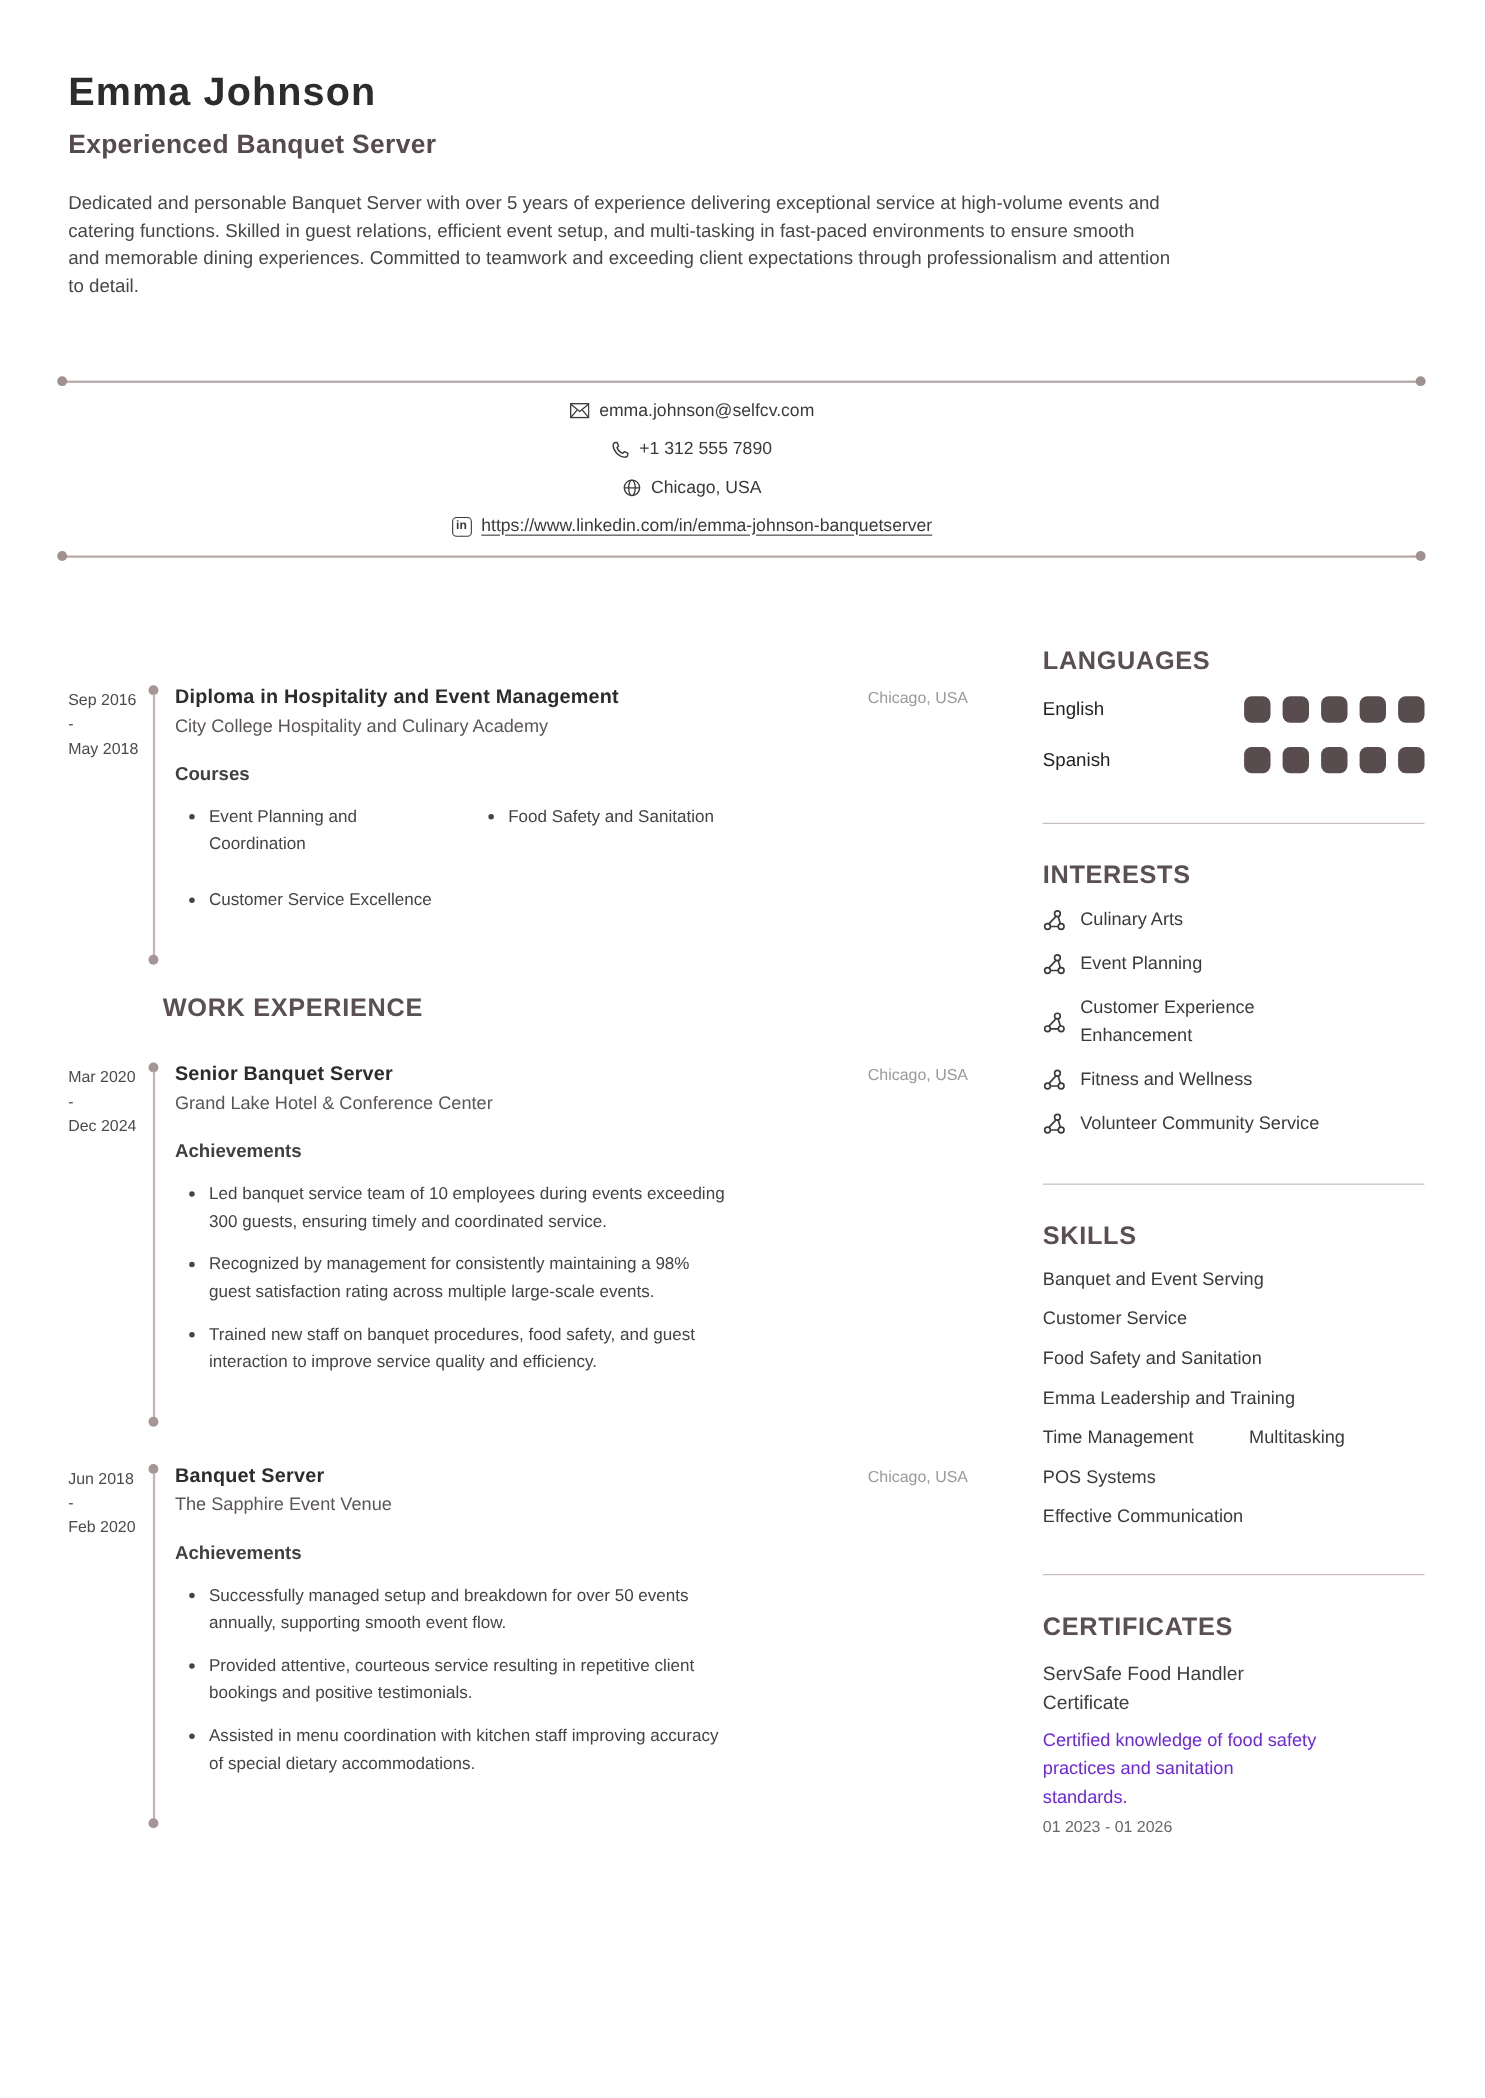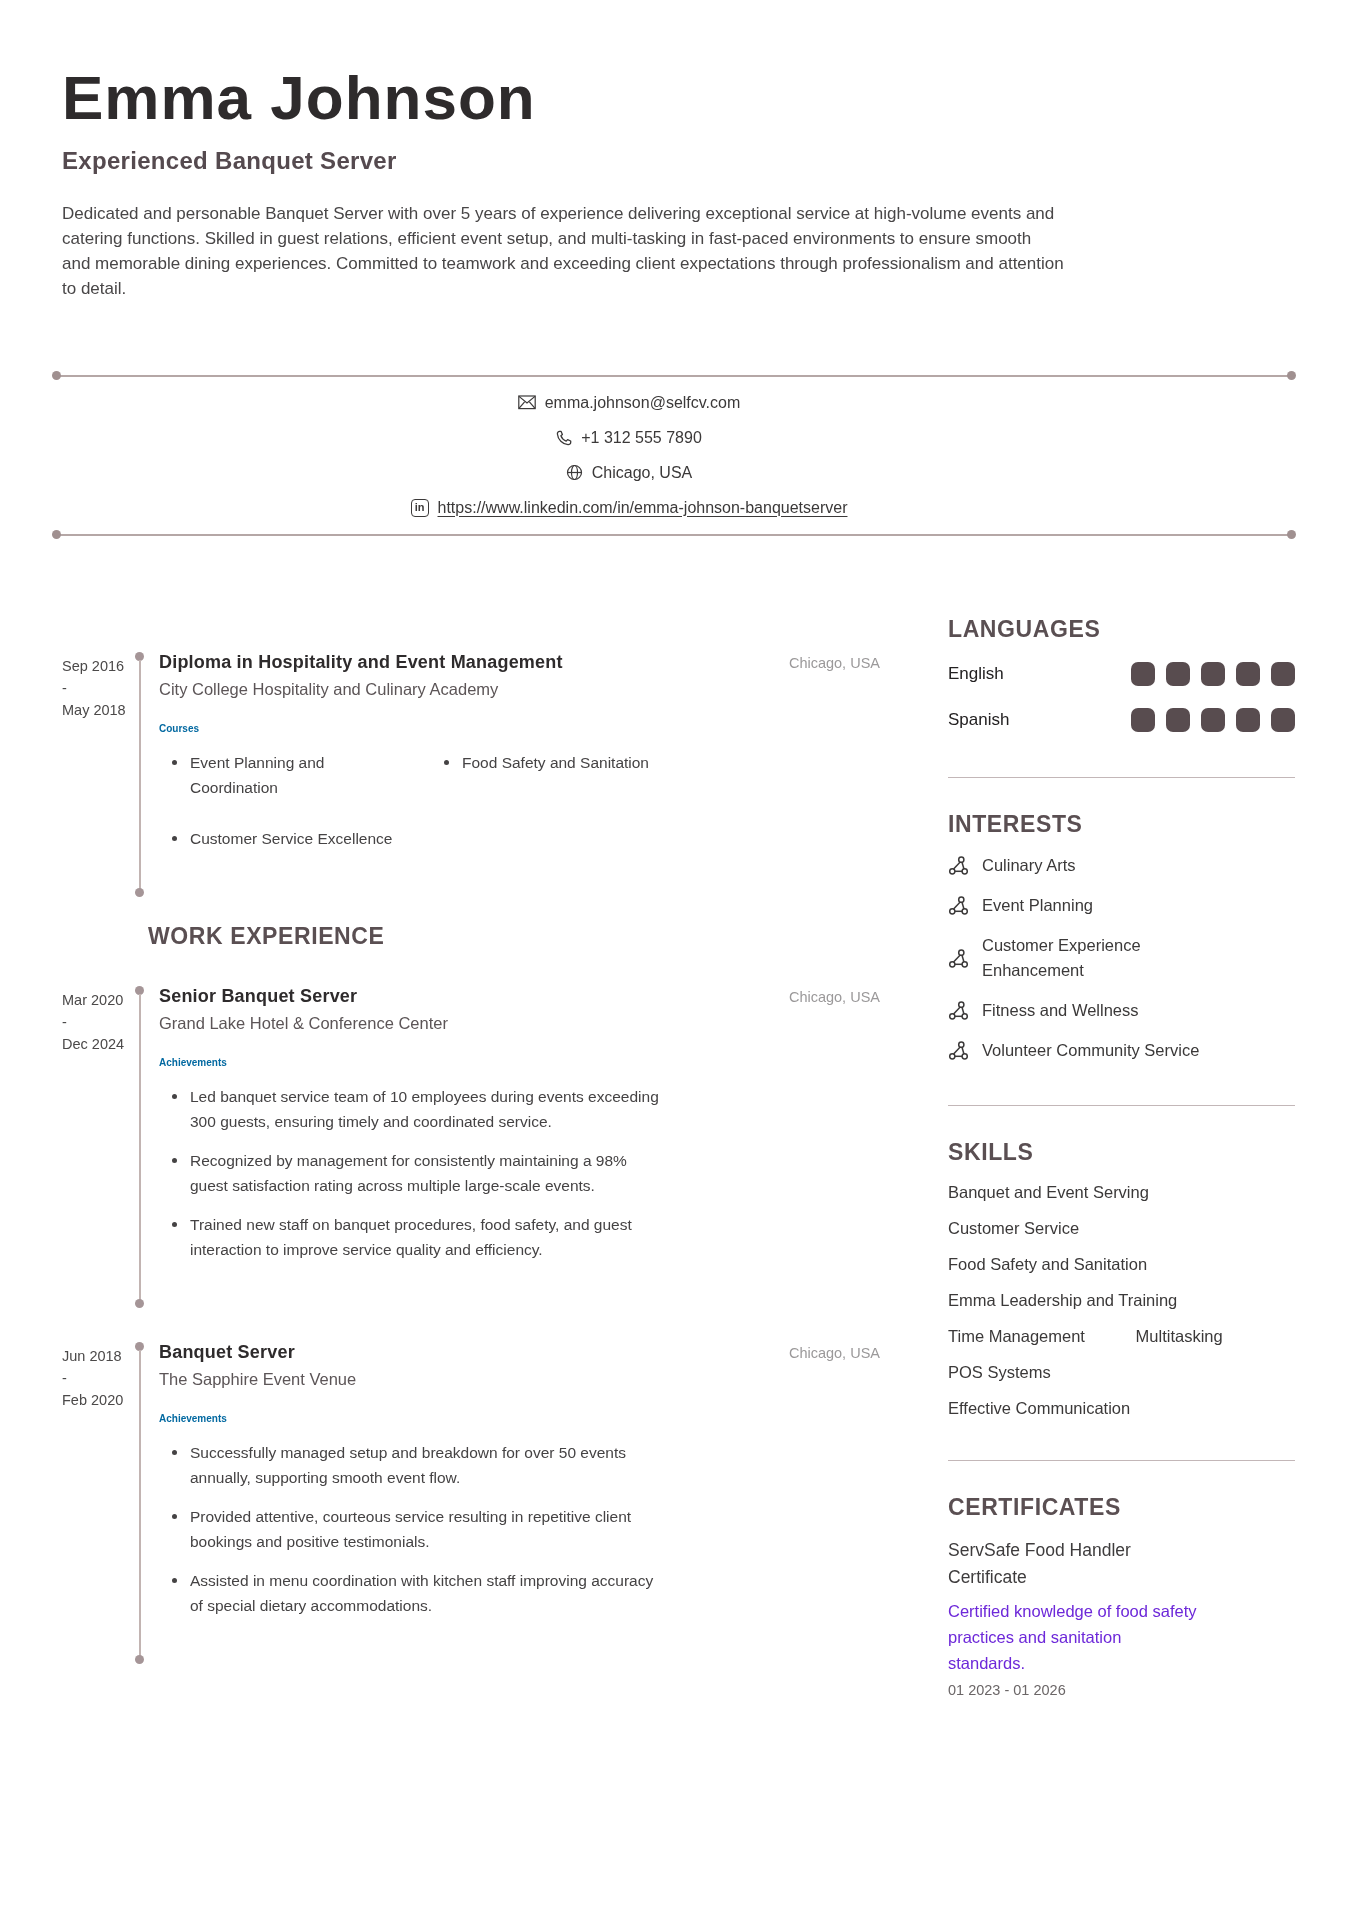--- a/index.html
+++ b/index.html
@@ -4,21 +4,21 @@
 <style>
   * { margin:0; padding:0; box-sizing:border-box; }
   html,body { background:#e9e9e9; }
   body { font-family:"Liberation Sans", sans-serif; }
   .page {
     width:1350px; height:1907px; background:#ffffff; margin:0 auto;
     position:relative; overflow:hidden; color:#444243;
   }
   
   .header { padding:62px 62px 0 62px; }
-  .name { font-size:62px; font-weight:bold; color:#2e2b2c; letter-spacing:1px; }
+  .name { font-size:36px; font-weight:bold; color:#2e2b2c; letter-spacing:1px; }
   .role { font-size:24px; font-weight:bold; color:#554a4f; margin-top:14px; letter-spacing:.3px; }
   .summary { margin-top:26px; max-width:1002px; font-size:17px; line-height:25px; color:#484647; }
 
   
   .contact-band { margin:74px 55px 0 53px; }
   .dot-divider { position:relative; height:2px; background:#b5a7a6; }
   .dot-divider::before, .dot-divider::after {
     content:""; position:absolute; top:-4px; width:9px; height:9px; border-radius:50%;
     background:#a09090;
   }
@@ -47,21 +47,21 @@
   .timeline { width:12px; flex:none; position:relative; margin-right:13px; }
   .timeline .tl-line { position:absolute; left:5px; top:8px; bottom:4px; width:2px; background:#c2b4b2; }
   .timeline .tl-dot { position:absolute; left:1px; width:9px; height:9px; border-radius:50%; background:#a59597; }
   .timeline .tl-dot.top { top:0; }
   .timeline .tl-dot.bottom { bottom:-2px; }
   .entry-body { flex:1; padding-bottom:30px; }
   .title-row { display:flex; justify-content:space-between; align-items:baseline; }
   .entry-title { font-size:18px; font-weight:bold; color:#2e2b2c; letter-spacing:.2px; }
   .entry-loc { font-size:14.5px; color:#9b999a; }
   .entry-org { font-size:16.5px; color:#5c5557; margin-top:7px; }
-  .entry-label { font-size:10px; font-weight:bold; color:#0369a1; margin-top:24px; }
+  .entry-label { font-size:17px; font-weight:bold; color:#404040; margin-top:24px; }
 
   ul.blist { list-style:none; margin-top:16px; }
   ul.blist li { position:relative; padding-left:31px; font-size:15.5px; line-height:25px;
     color:#454344; margin-bottom:14px; }
   ul.blist li::before { content:""; position:absolute; left:13px; top:10px; width:5px; height:5px;
     border-radius:50%; background:#454344; }
   .courses-grid { display:grid; grid-template-columns:272px 1fr; row-gap:12px; margin-top:16px; }
   .courses-grid li { margin-bottom:0; }
   .courses-grid .c1 { max-width:235px; }
   .ach { max-width:505px; }

